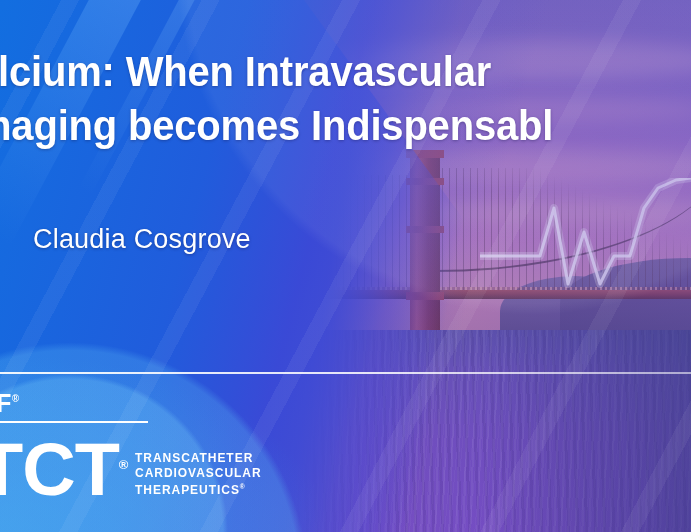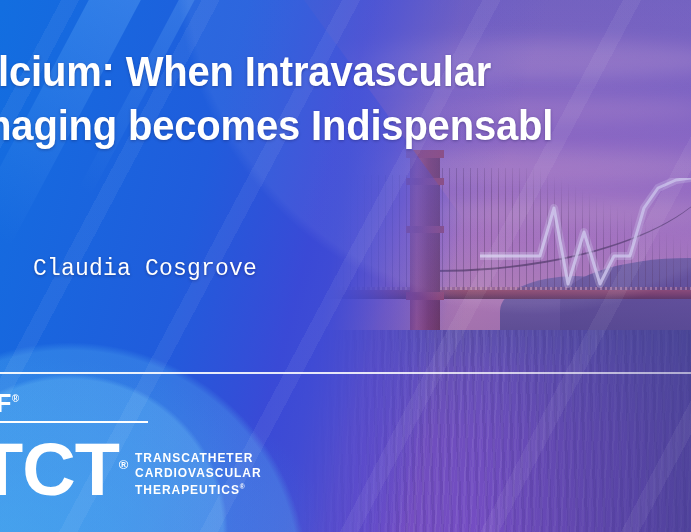--- a/index.html
+++ b/index.html
@@ -192,25 +192,25 @@
     line-height:54px;
     letter-spacing:-.2px;
     transform:scaleX(.93);
     transform-origin:left top;
     white-space:nowrap;
     text-shadow:0 1px 3px rgba(20,20,70,.35);
   }
   .title .ln{display:block;}
 
   .speaker{
-    position:absolute;left:33px;top:256px;
+    position:absolute;left:33px;top:224px;
     color:#fff;
-    font-family:Liberation Mono, monospace;
+    font-family:Liberation Sans, sans-serif;
     font-weight:normal;
-    font-size:23px;
+    font-size:27px;
     letter-spacing:.2px;
     text-shadow:0 1px 3px rgba(20,20,70,.4);
   }
 
   .divider{
     position:absolute;left:0;top:372px;width:691px;height:2px;
     background:linear-gradient(90deg, rgba(255,255,255,.92) 0%, rgba(255,255,255,.85) 55%, rgba(255,255,255,.55) 100%);
   }
 
   

